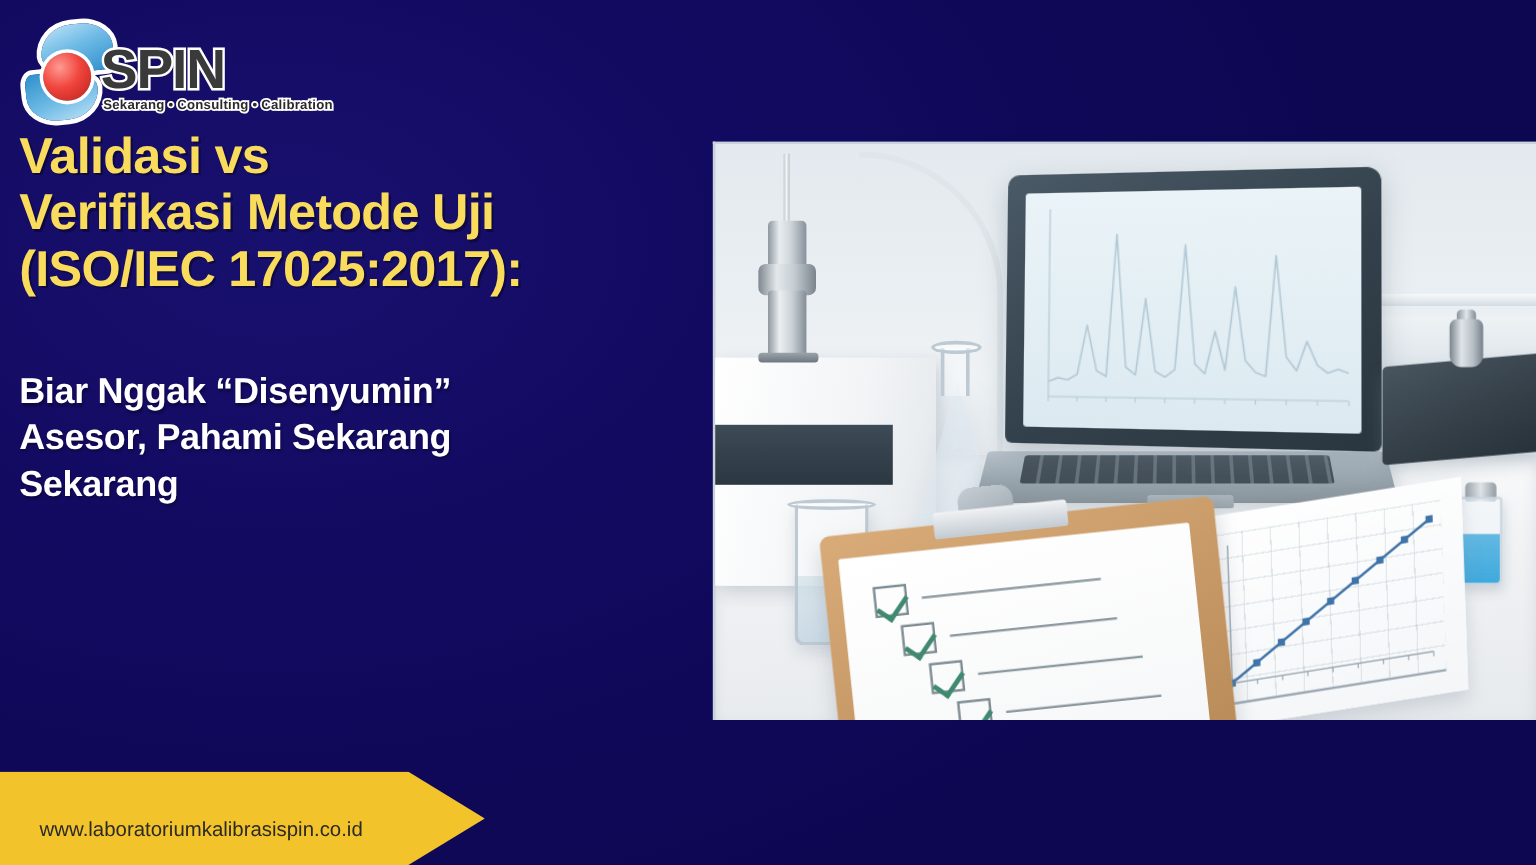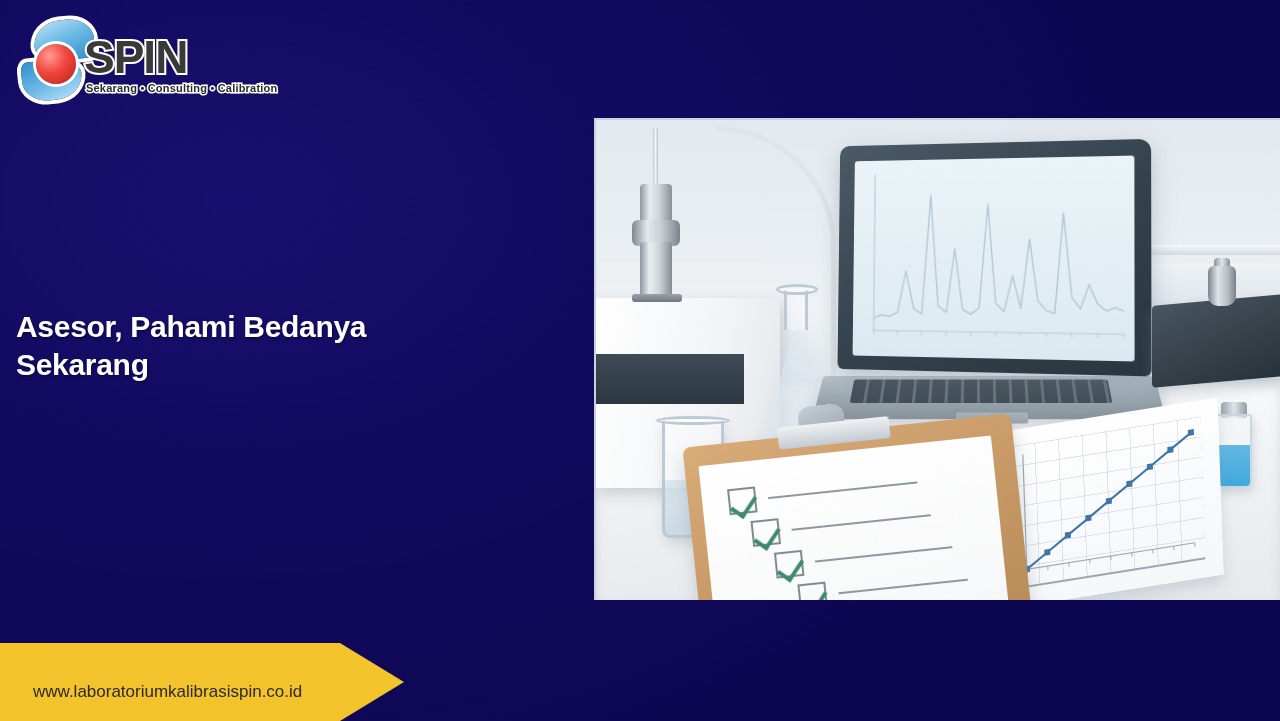--- a/index.html
+++ b/index.html
@@ -339,23 +339,29 @@
   <div class="logo">
     <div class="logo-badge">
       <div class="logo-swoosh-top"></div>
       <div class="logo-swoosh-bot"></div>
       <div class="logo-ball"></div>
     </div>
     <div class="logo-word">SPIN</div>
     <div class="logo-tag">Sekarang • Consulting • Calibration</div>
   </div>
 
+  <div class="headline">
+    <div class="h-yellow">Validasi vs</div>
+    <div class="h-yellow">Verifikasi Metode Uji</div>
+    <div class="h-yellow">(ISO/IEC 17025:2017):</div>
+  </div>
 
   <div class="subhead">
-    <div>Asesor, Pahami Bedanya</div>
+    <div> Biar Nggak “Disenyumin”</div>
+    <div>Asesor, Pahami Sekarang</div>
     <div>Sekarang</div>
   </div>
 
   <div class="photo">
     <div class="wall"></div>
     <div class="shelf"></div>
     <div class="shelf2"></div>
     <div class="bench"></div>
 
     <div class="tube"></div>

